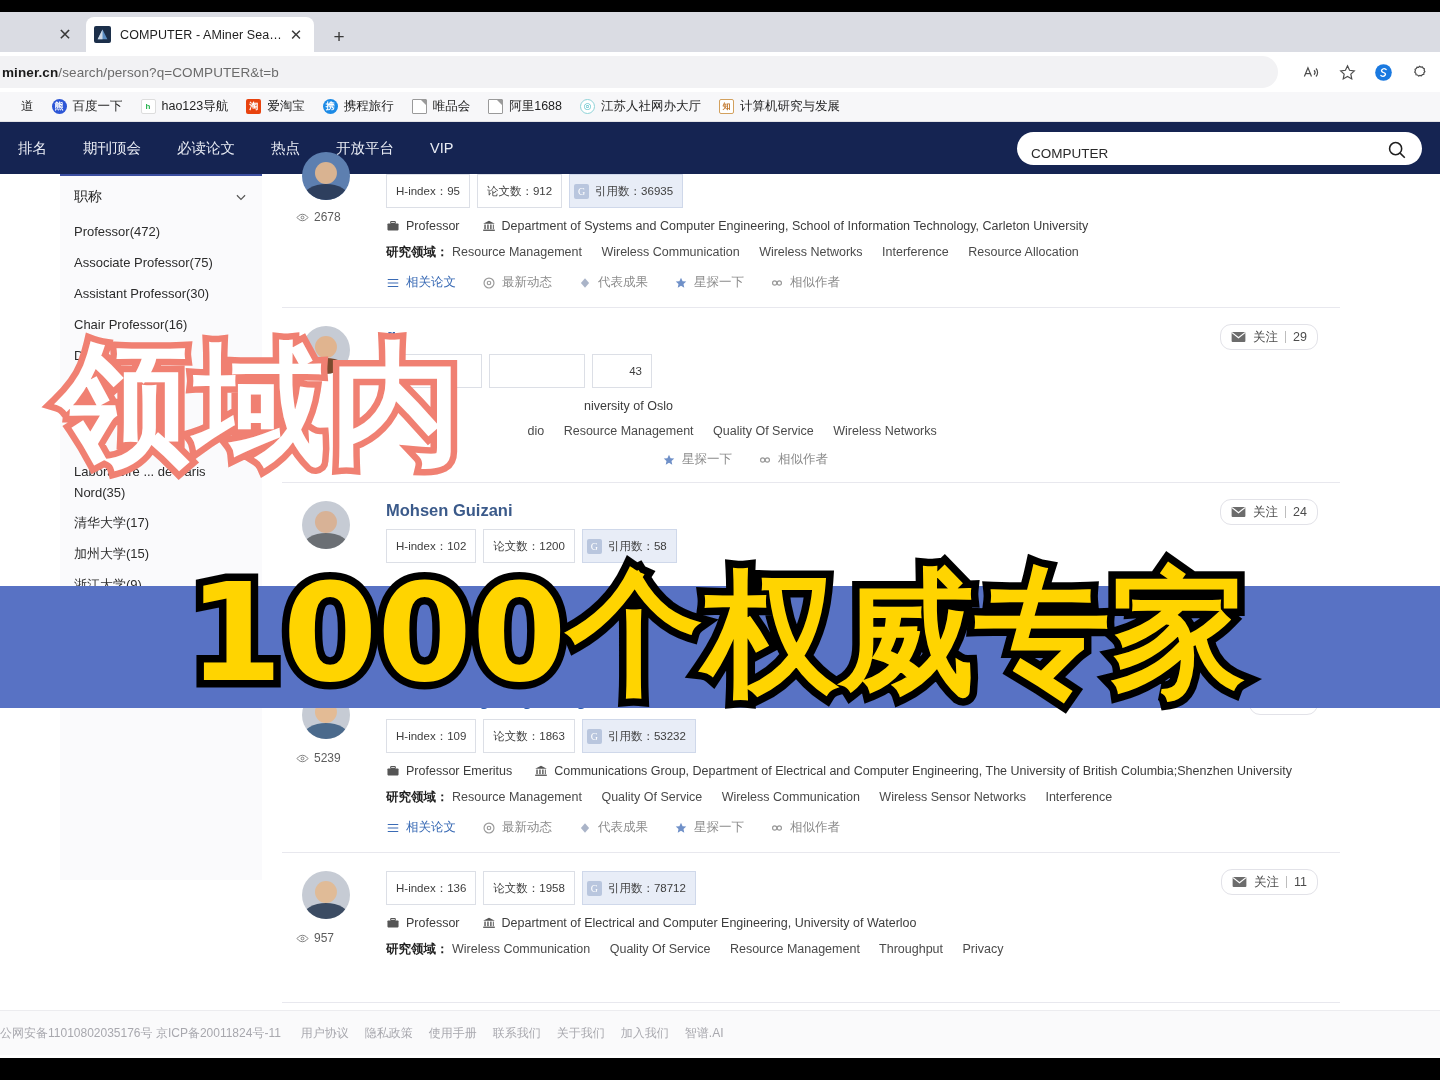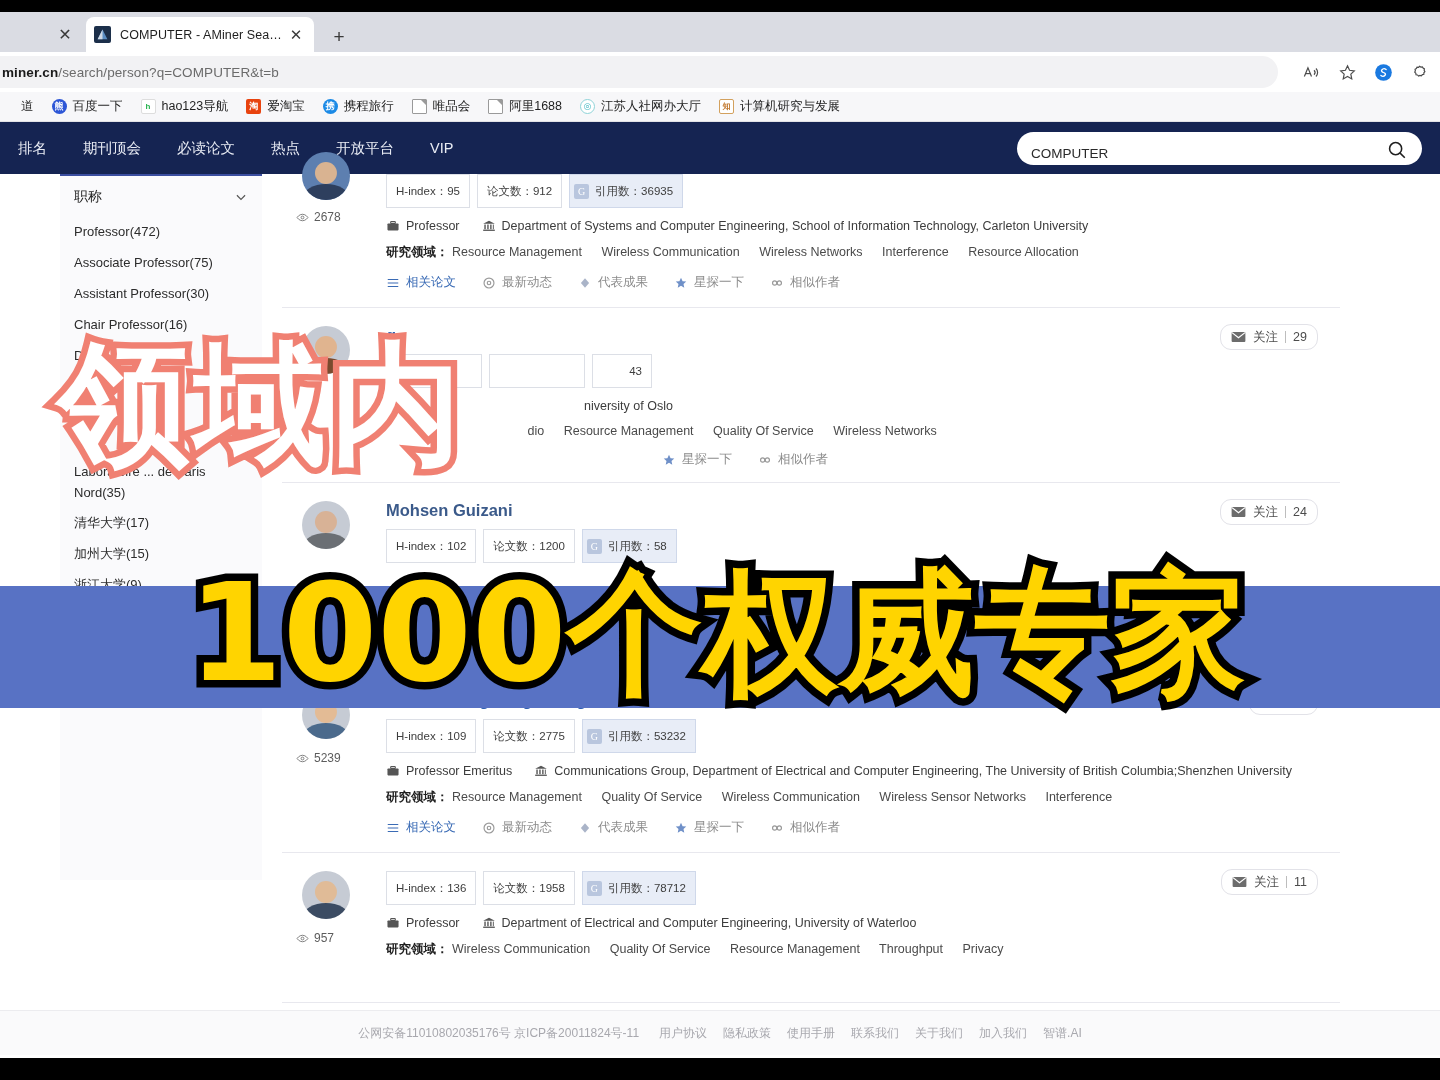--- a/index.html
+++ b/index.html
@@ -202,21 +202,21 @@
     font-size: 12.5px; color: #4c4c4c; white-space: nowrap;
   }
   .follow .divider { width: 1px; height: 12px; background: #bdbdbd; }
   .mail-ico { width: 15px; height: 12px; flex: none; color: #6c6c6c; }
 
   
   .footer {
     position: absolute; left: 0; bottom: 0; width: 1440px; height: 45px;
     background: #fafafb; border-top: 1px solid #ececef;
     display: flex; align-items: center; gap: 0; padding-left: 0;
-    font-size: 12px; color: #a8a8ae; white-space: nowrap; overflow: hidden; justify-content: center;
+    font-size: 12px; color: #a8a8ae; white-space: nowrap; overflow: hidden;
   }
   .footer .icp { margin-right: 20px; }
   .footer .lnks { display: flex; gap: 16px; }
 
   
   .overlay { position: absolute; inset: 0; pointer-events: none; }
   .banner {
     position: absolute; left: -110px; top: 586px; width: 1600px; height: 122px;
     background: #5872c4;
     transform: skewX(-21deg);
@@ -567,21 +567,21 @@
                     <path d="M2 12 s3.8-6 10-6 10 6 10 6 -3.8 6-10 6 -10-6-10-6Z"></path>
                     <circle cx="12" cy="12" r="2.6"></circle>
                   </svg>
               </span>
               <span>5239</span>
             </div>
             <div class="card-body">
               <div class="sch-name">Victor Chung Ming Leung</div>
               <div class="metrics">
                 <span class="metric">H-index：109</span>
-                <span class="metric">论文数：2775</span>
+                <span class="metric">论文数：1863</span>
                 <span class="metric cite">
                     <span class="g-badge">G</span>
                     <span>引用数：53232</span>
                   </span>
               </div>
               <div class="affil">
                 <span class="mini-ico">
                   <svg width="14" height="14" viewBox="0 0 24 24" fill="#555">
                       <rect x="2.5" y="7.5" width="19" height="12" rx="1.3"></rect>
                       <rect x="8" y="4.5" width="8" height="3.2" rx="1" fill="none" stroke="#555" stroke-width="1.8"></rect>

